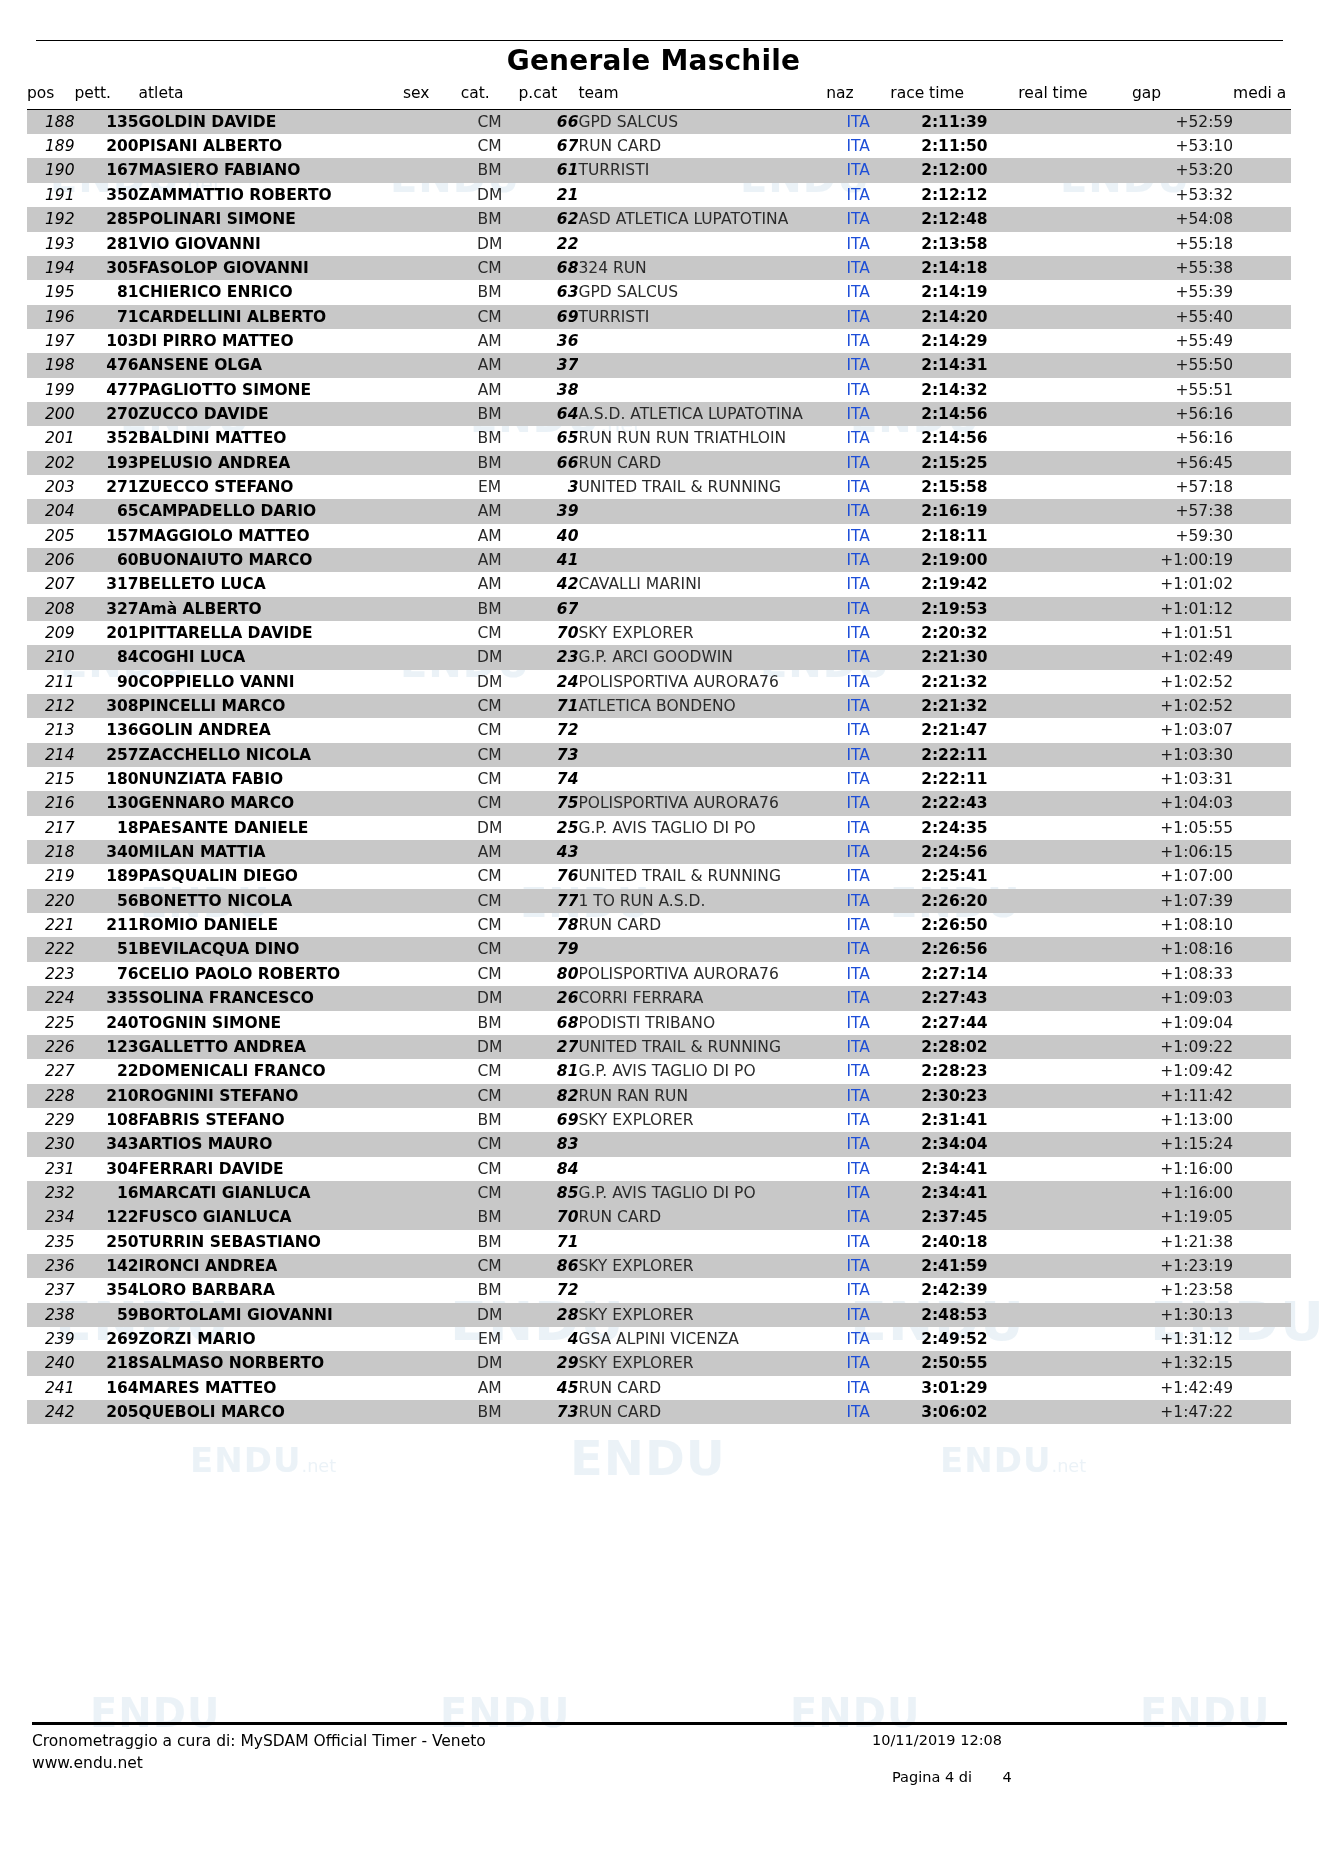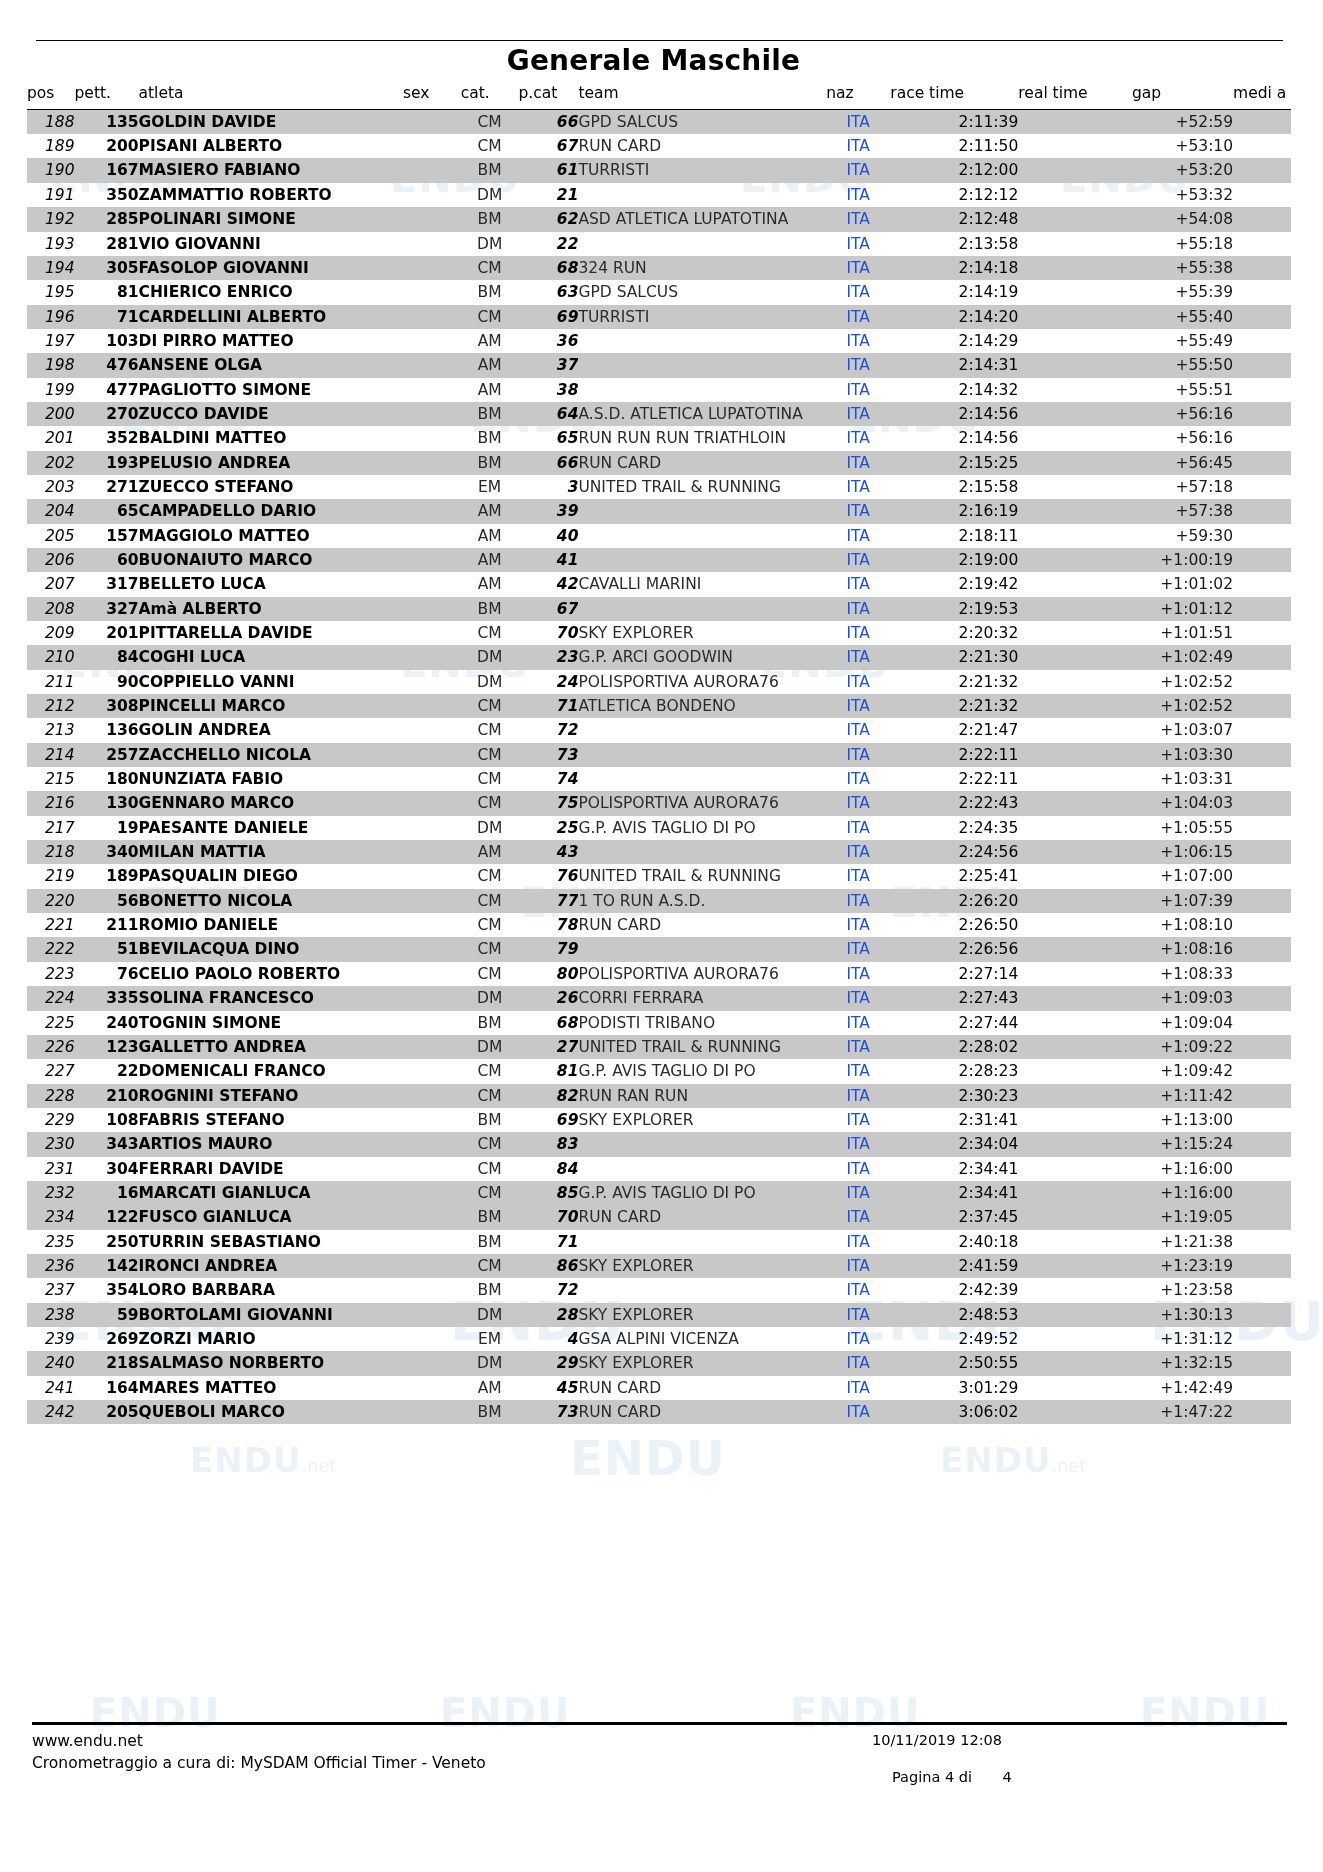--- a/index.html
+++ b/index.html
@@ -151,23 +151,23 @@
     color: #2b2b2b;
     padding-left: 2px;
   }
   td.naz {
     font-size: 14.5px;
     color: #1d4ed8;
     text-align: center;
     padding-left: 4px;
   }
   td.race {
-    font-weight: normal;
+    font-weight: bold;
     font-size: 15.5px;
-    text-align: right;
+    text-align: center;
     padding-right: 32px;
   }
   td.real { text-align: right; }
   td.gap {
     font-size: 14px;
     color: #1a1a1a;
     text-align: right;
     padding-right: 20px;
   }
   td.media { }
@@ -661,21 +661,21 @@
             <td class="pcat">75</td>
             <td class="team">POLISPORTIVA AURORA76</td>
             <td class="naz">ITA</td>
             <td class="race">2:22:43</td>
             <td class="real"></td>
             <td class="gap">+1:04:03</td>
             <td class="media"></td>
           </tr>
           <tr>
             <td class="pos">217</td>
-            <td class="pett">19</td>
+            <td class="pett">18</td>
             <td class="atleta">PAESANTE  DANIELE</td>
             <td class="sex"></td>
             <td class="cat">DM</td>
             <td class="pcat">25</td>
             <td class="team">G.P. AVIS TAGLIO DI PO</td>
             <td class="naz">ITA</td>
             <td class="race">2:24:35</td>
             <td class="real"></td>
             <td class="gap">+1:05:55</td>
             <td class="media"></td>
@@ -1016,22 +1016,22 @@
             <td class="gap">+1:47:22</td>
             <td class="media"></td>
           </tr>
         </tbody>
     </table>
 
     <div class="footer-rule"></div>
 
     <div class="footer">
       <div class="left">
+        <div>Cronometraggio a cura di: MySDAM Official Timer - Veneto</div>
         <div>www.endu.net</div>
-        <div>Cronometraggio a cura di: MySDAM Official Timer - Veneto</div>
       </div>
       <div class="right">
         <span class="datetime">10/11/2019 12:08</span>
         <span class="pagination">
           <span>Pagina 4 di</span>
           <span class="pnum">4</span>
         </span>
       </div>
     </div>
   </div>

